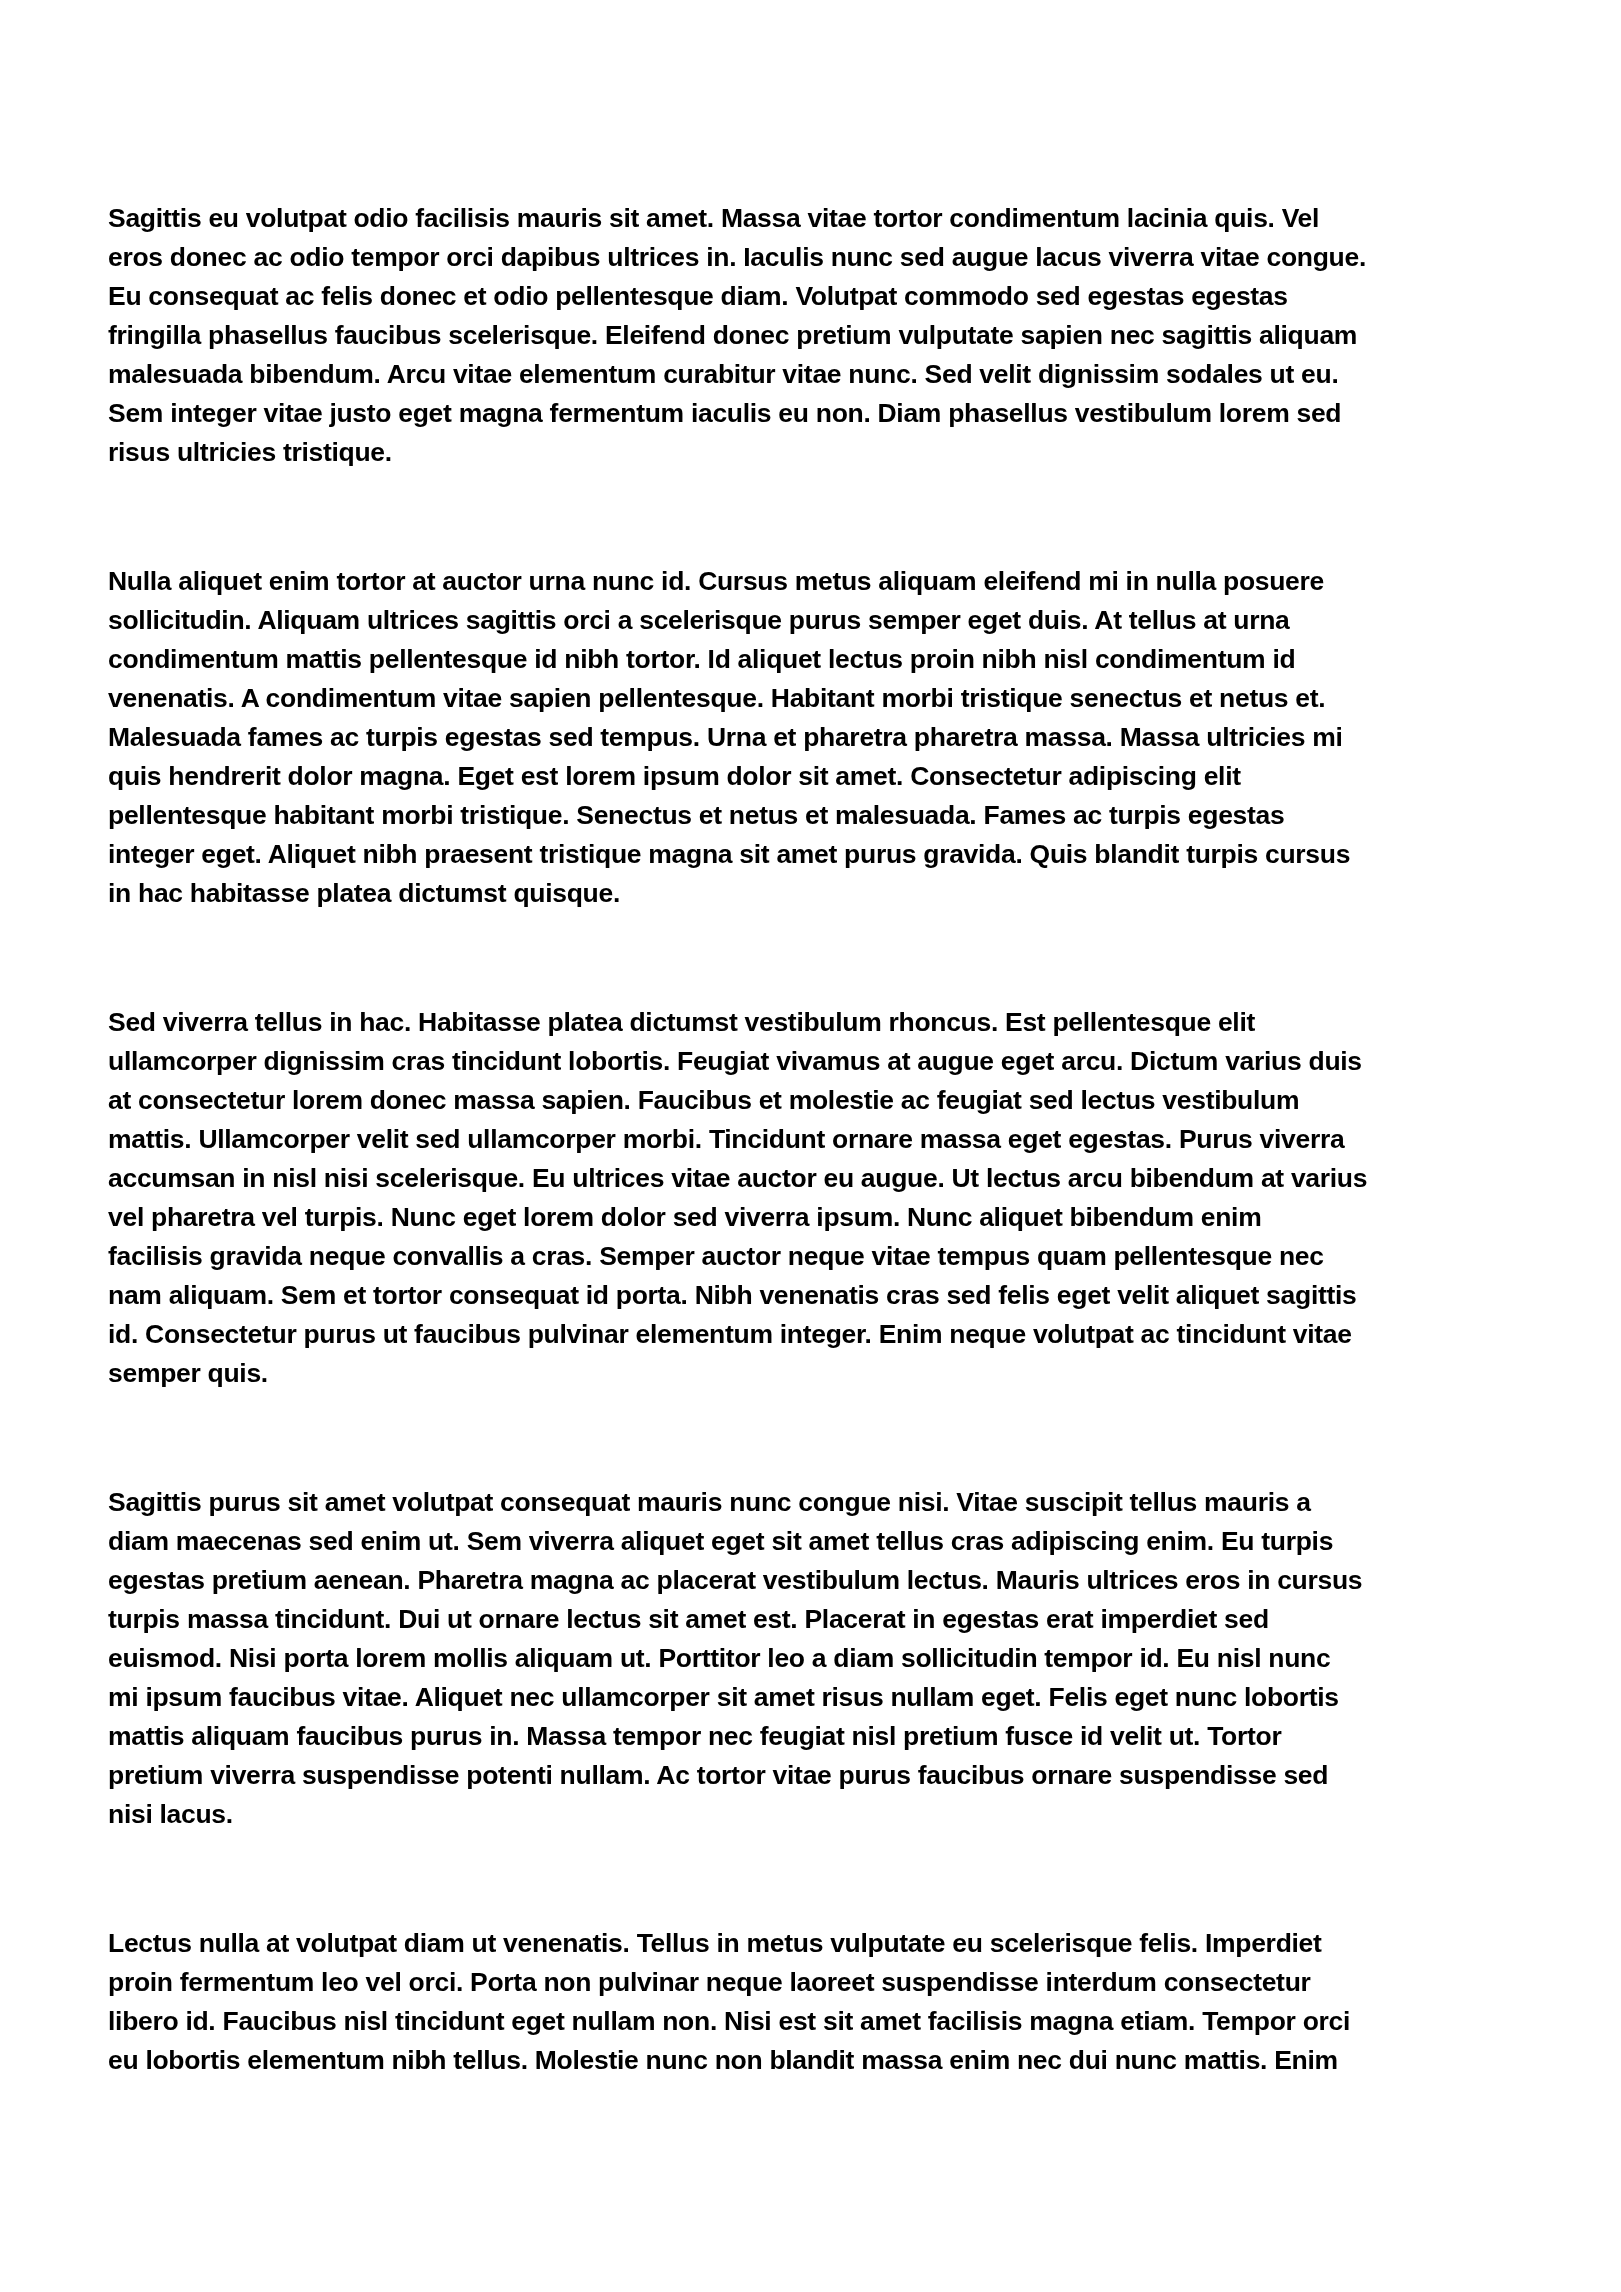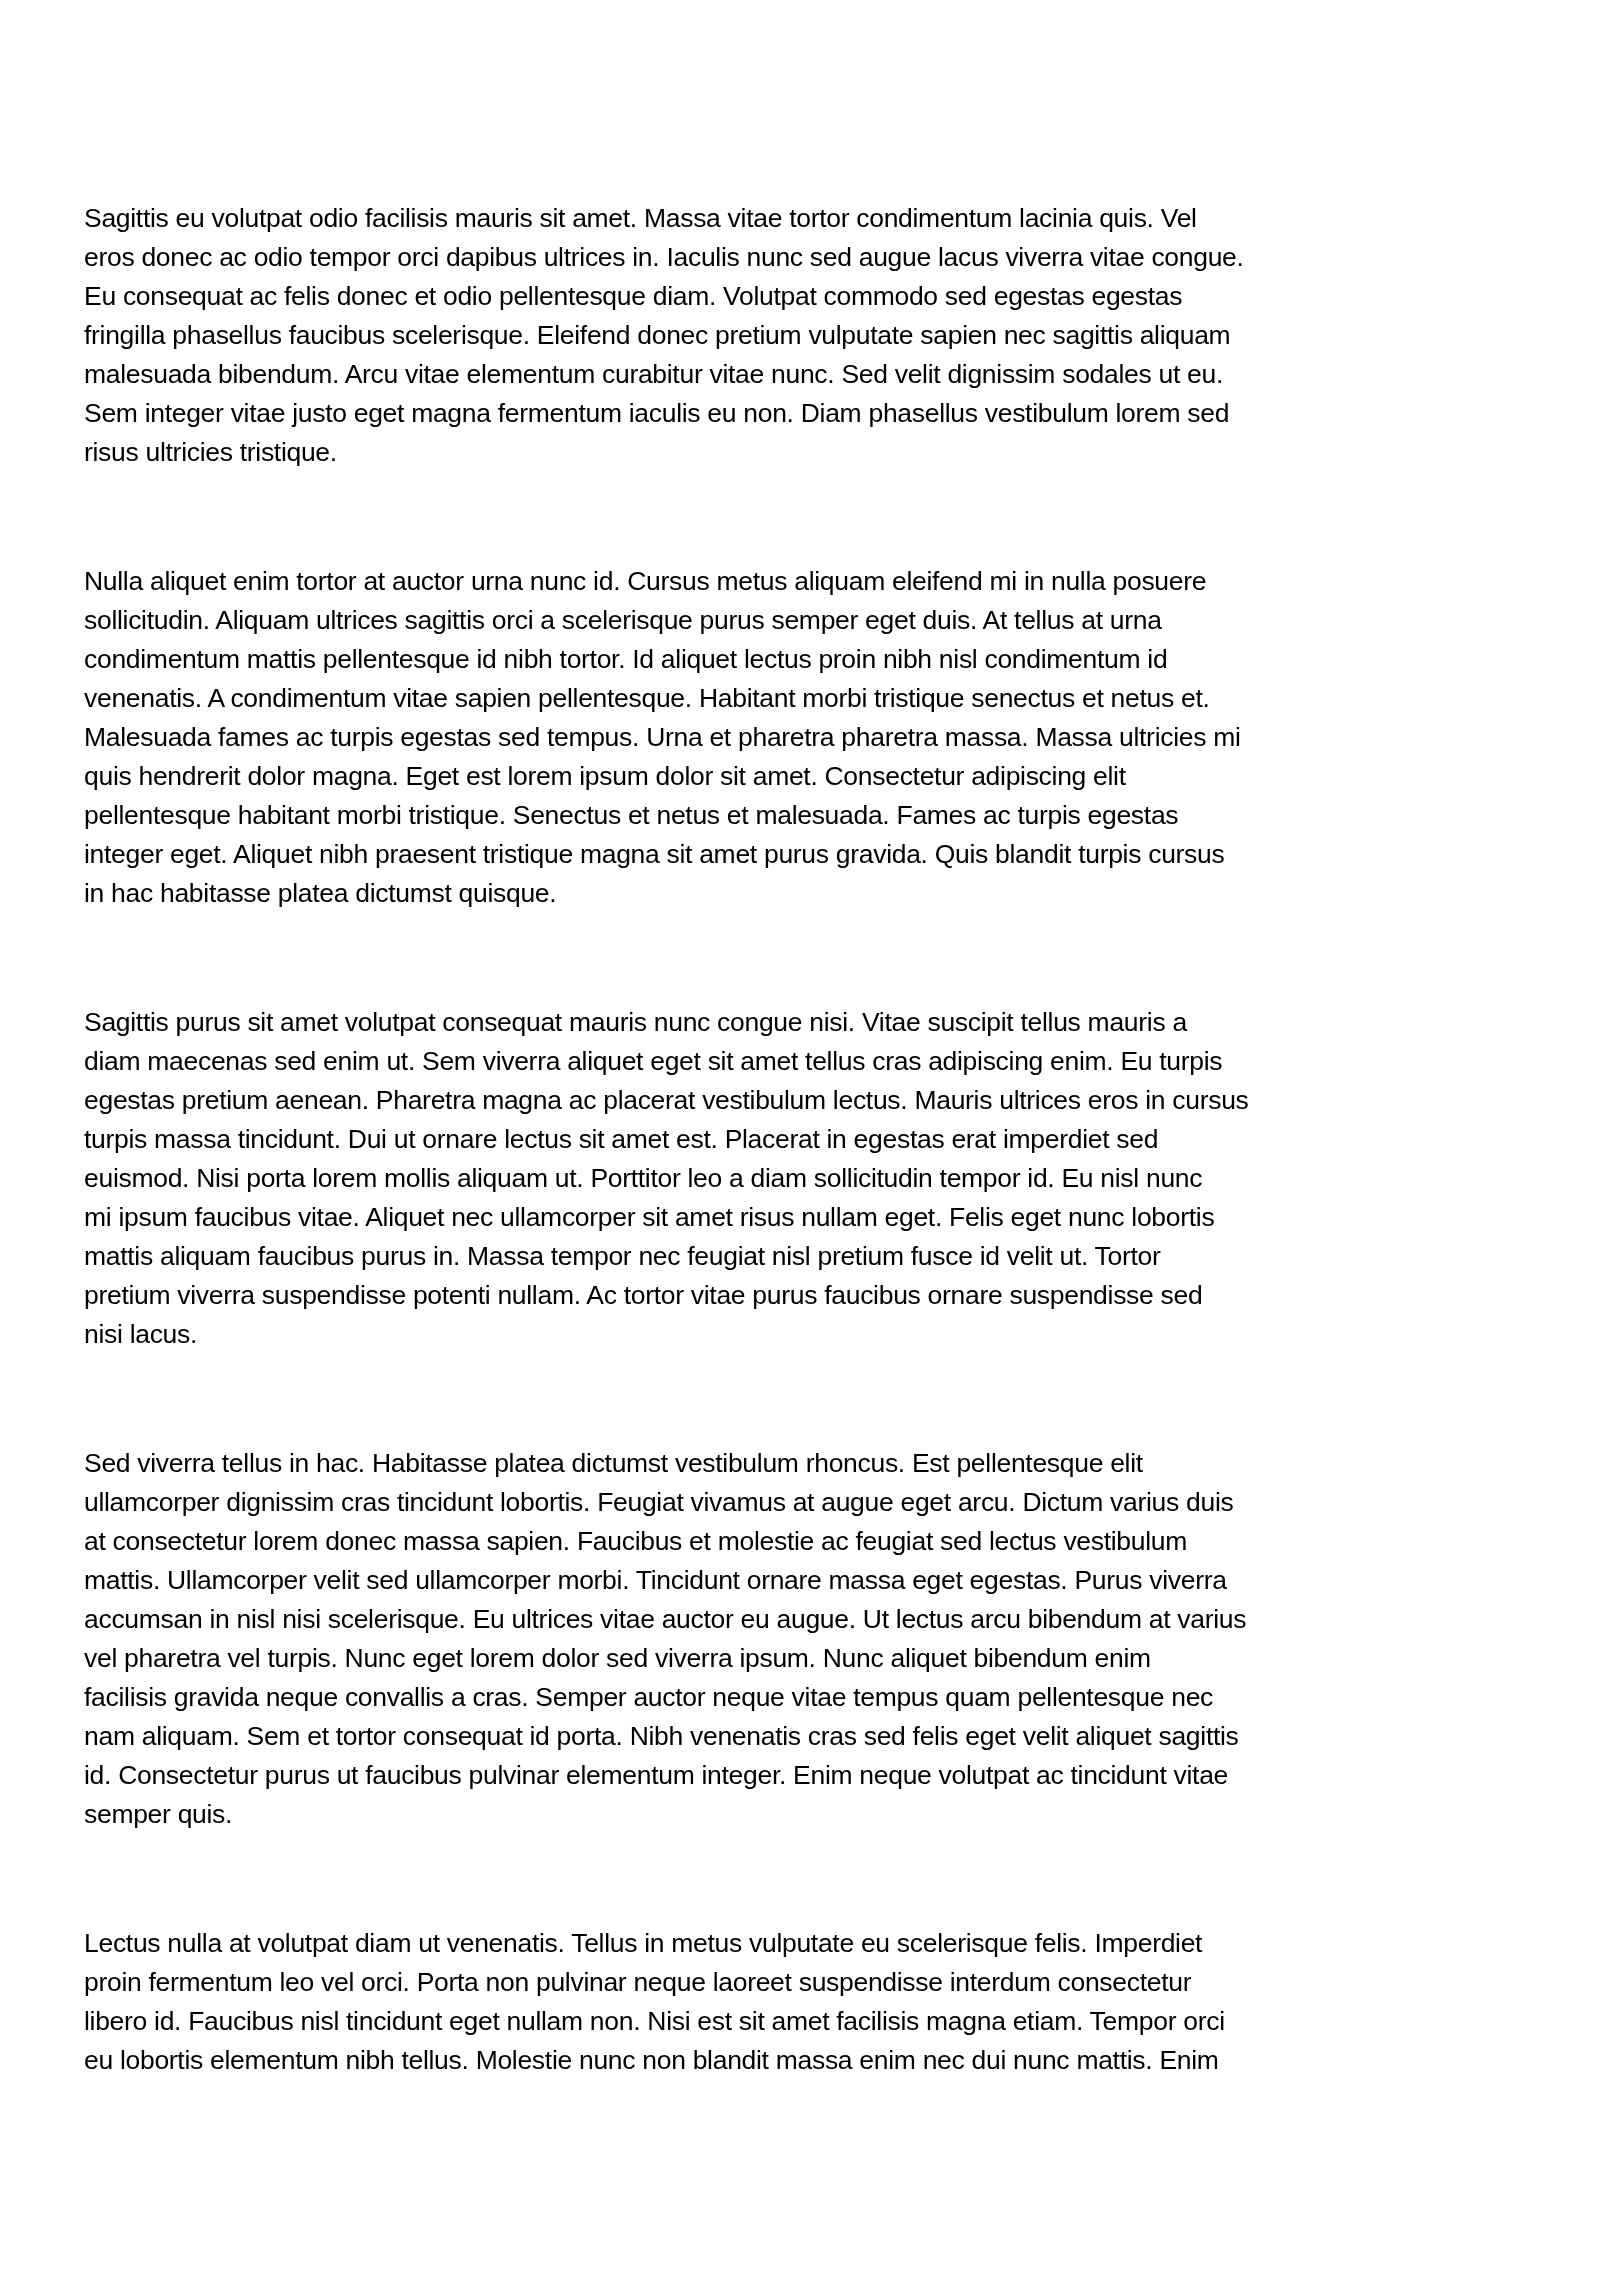--- a/index.html
+++ b/index.html
@@ -6,22 +6,23 @@
     margin: 0;
     padding: 0;
     background: #ffffff;
   }
   .page {
     position: relative;
     width: 1621px;
     height: 2293px;
     background: #ffffff;
     box-sizing: border-box;
-    padding: 199px 196px 0 84px;
+    padding: 199px 196px 0 108px;
     overflow: hidden;
+    font-weight: bold;
   }
   .text-block {
     width: 1229px;
   }
   .para {
     margin: 0 0 90px 0;
     font-family: "Liberation Sans", sans-serif;
     font-size: 26.5px;
     line-height: 39px;
     letter-spacing: -0.3px;
@@ -43,38 +44,38 @@
 risus ultricies tristique.</p>
       <p class="para">Nulla aliquet enim tortor at auctor urna nunc id. Cursus metus aliquam eleifend mi in nulla posuere
 sollicitudin. Aliquam ultrices sagittis orci a scelerisque purus semper eget duis. At tellus at urna
 condimentum mattis pellentesque id nibh tortor. Id aliquet lectus proin nibh nisl condimentum id
 venenatis. A condimentum vitae sapien pellentesque. Habitant morbi tristique senectus et netus et.
 Malesuada fames ac turpis egestas sed tempus. Urna et pharetra pharetra massa. Massa ultricies mi
 quis hendrerit dolor magna. Eget est lorem ipsum dolor sit amet. Consectetur adipiscing elit
 pellentesque habitant morbi tristique. Senectus et netus et malesuada. Fames ac turpis egestas
 integer eget. Aliquet nibh praesent tristique magna sit amet purus gravida. Quis blandit turpis cursus
 in hac habitasse platea dictumst quisque.</p>
-      <p class="para">Sagittis purus sit amet volutpat consequat mauris nunc congue nisi. Vitae suscipit tellus mauris a
-diam maecenas sed enim ut. Sem viverra aliquet eget sit amet tellus cras adipiscing enim. Eu turpis
-egestas pretium aenean. Pharetra magna ac placerat vestibulum lectus. Mauris ultrices eros in cursus
-turpis massa tincidunt. Dui ut ornare lectus sit amet est. Placerat in egestas erat imperdiet sed
-euismod. Nisi porta lorem mollis aliquam ut. Porttitor leo a diam sollicitudin tempor id. Eu nisl nunc
-mi ipsum faucibus vitae. Aliquet nec ullamcorper sit amet risus nullam eget. Felis eget nunc lobortis
-mattis aliquam faucibus purus in. Massa tempor nec feugiat nisl pretium fusce id velit ut. Tortor
-pretium viverra suspendisse potenti nullam. Ac tortor vitae purus faucibus ornare suspendisse sed
-nisi lacus.</p>
       <p class="para">Sed viverra tellus in hac. Habitasse platea dictumst vestibulum rhoncus. Est pellentesque elit
 ullamcorper dignissim cras tincidunt lobortis. Feugiat vivamus at augue eget arcu. Dictum varius duis
 at consectetur lorem donec massa sapien. Faucibus et molestie ac feugiat sed lectus vestibulum
 mattis. Ullamcorper velit sed ullamcorper morbi. Tincidunt ornare massa eget egestas. Purus viverra
 accumsan in nisl nisi scelerisque. Eu ultrices vitae auctor eu augue. Ut lectus arcu bibendum at varius
 vel pharetra vel turpis. Nunc eget lorem dolor sed viverra ipsum. Nunc aliquet bibendum enim
 facilisis gravida neque convallis a cras. Semper auctor neque vitae tempus quam pellentesque nec
 nam aliquam. Sem et tortor consequat id porta. Nibh venenatis cras sed felis eget velit aliquet sagittis
 id. Consectetur purus ut faucibus pulvinar elementum integer. Enim neque volutpat ac tincidunt vitae
 semper quis.</p>
+      <p class="para">Sagittis purus sit amet volutpat consequat mauris nunc congue nisi. Vitae suscipit tellus mauris a
+diam maecenas sed enim ut. Sem viverra aliquet eget sit amet tellus cras adipiscing enim. Eu turpis
+egestas pretium aenean. Pharetra magna ac placerat vestibulum lectus. Mauris ultrices eros in cursus
+turpis massa tincidunt. Dui ut ornare lectus sit amet est. Placerat in egestas erat imperdiet sed
+euismod. Nisi porta lorem mollis aliquam ut. Porttitor leo a diam sollicitudin tempor id. Eu nisl nunc
+mi ipsum faucibus vitae. Aliquet nec ullamcorper sit amet risus nullam eget. Felis eget nunc lobortis
+mattis aliquam faucibus purus in. Massa tempor nec feugiat nisl pretium fusce id velit ut. Tortor
+pretium viverra suspendisse potenti nullam. Ac tortor vitae purus faucibus ornare suspendisse sed
+nisi lacus.</p>
       <p class="para">Lectus nulla at volutpat diam ut venenatis. Tellus in metus vulputate eu scelerisque felis. Imperdiet
 proin fermentum leo vel orci. Porta non pulvinar neque laoreet suspendisse interdum consectetur
 libero id. Faucibus nisl tincidunt eget nullam non. Nisi est sit amet facilisis magna etiam. Tempor orci
 eu lobortis elementum nibh tellus. Molestie nunc non blandit massa enim nec dui nunc mattis. Enim</p>
     </div>
 </div>
 
 
 </body></html>

